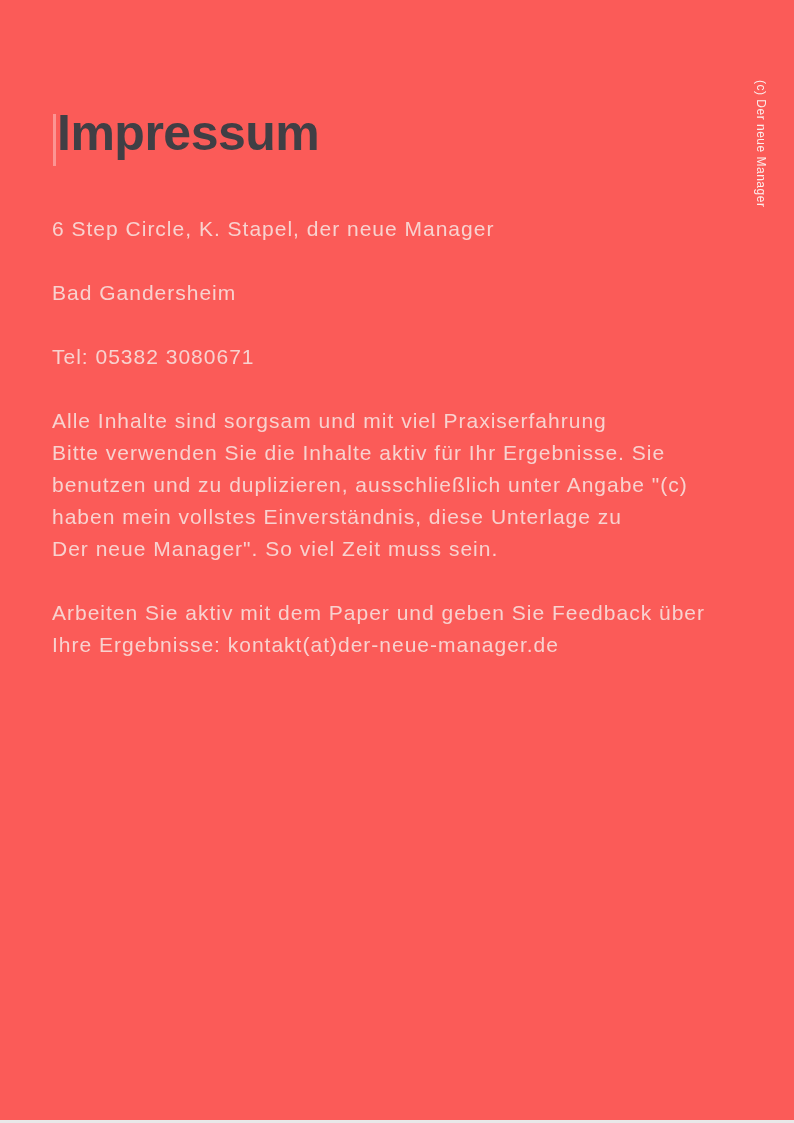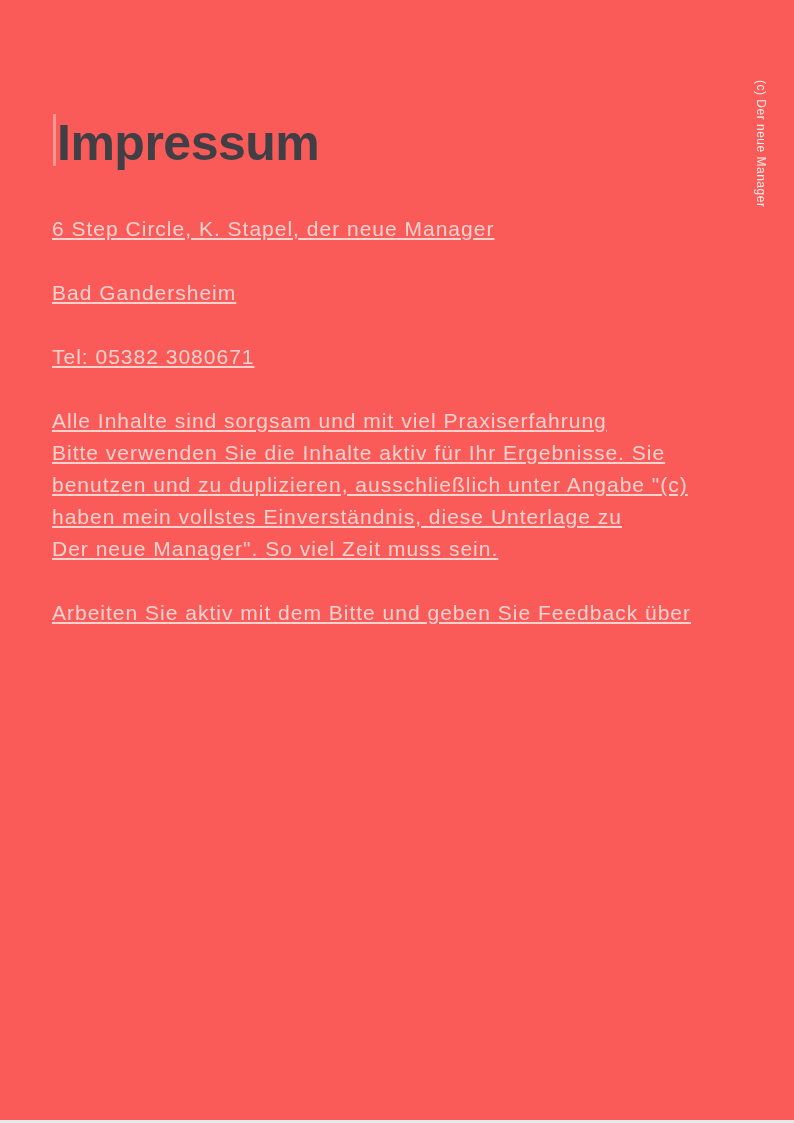--- a/index.html
+++ b/index.html
@@ -19,39 +19,38 @@
     left: 53px;
     top: 114px;
     width: 3px;
     height: 52px;
     background: rgba(255, 255, 255, 0.35);
   }
 
   .page-title {
     position: absolute;
     left: 57px;
-    top: 118px;
+    top: 108px;
     font-size: 50px;
     line-height: 1;
     font-weight: 700;
     letter-spacing: -0.5px;
     color: #403F45;
     white-space: nowrap;
   }
 
   .body-text {
     position: absolute;
     left: 52px;
     top: 213px;
     width: 700px;
     color: #F8D2CF;
     font-size: 21px;
     font-weight: 400;
     letter-spacing: 1px;
-    text-decoration: underline;
   }
 
   .body-line {
     height: 32px;
     line-height: 32px;
     white-space: nowrap;
   }
 
   .copyright-note {
     position: absolute;
@@ -88,20 +87,21 @@
     <div class="body-line">Bad Gandersheim</div>
     <div class="body-line"></div>
     <div class="body-line">Tel: 05382 3080671</div>
     <div class="body-line"></div>
     <div class="body-line">Alle Inhalte sind sorgsam und mit viel Praxiserfahrung</div>
     <div class="body-line">Bitte verwenden Sie die Inhalte aktiv für Ihr Ergebnisse. Sie</div>
     <div class="body-line">benutzen und zu duplizieren, ausschließlich unter Angabe "(c)</div>
     <div class="body-line">haben mein vollstes Einverständnis, diese Unterlage zu</div>
     <div class="body-line">Der neue Manager". So viel Zeit muss sein.</div>
     <div class="body-line"></div>
-    <div class="body-line">Arbeiten Sie aktiv mit dem Bitte und geben Sie Feedback über</div>
+    <div class="body-line">Arbeiten Sie aktiv mit dem Paper und geben Sie Feedback über</div>
+    <div class="body-line">Ihre Ergebnisse: kontakt(at)der-neue-manager.de</div>
   </div>
 
   <div class="copyright-note">(c) Der neue Manager</div>
 
   <div class="page-edge"></div>
 
 </div>
 
 </body></html>

